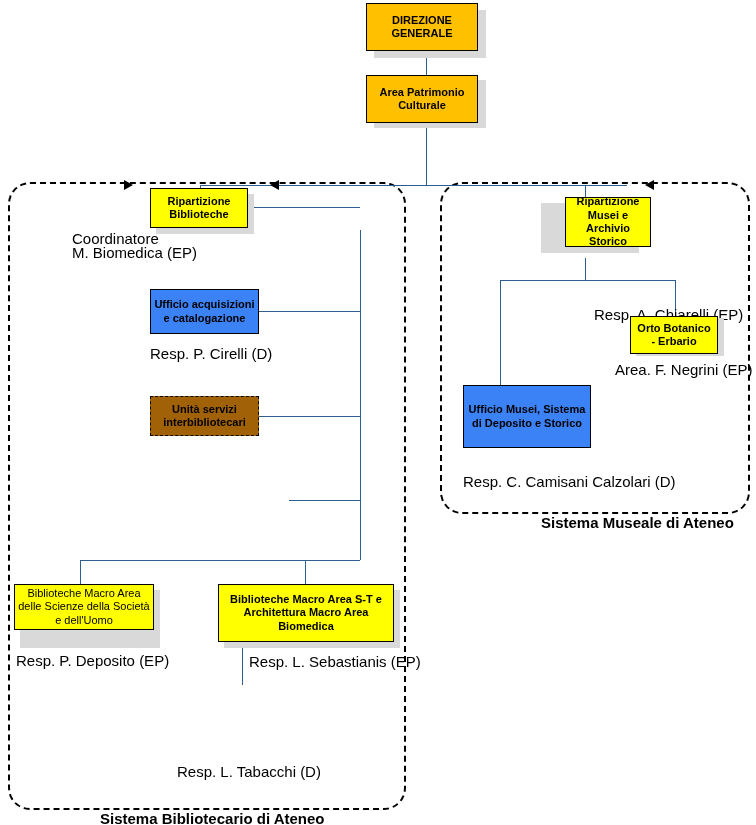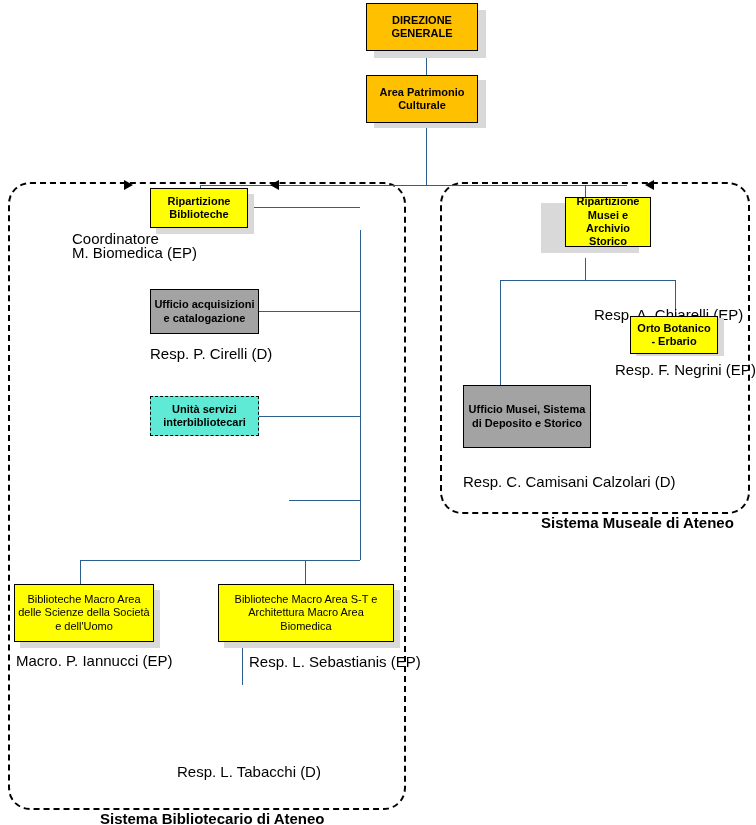--- a/index.html
+++ b/index.html
@@ -36,24 +36,24 @@
   .box .inner {
     width: 100%;
   }
   .orange {
     background: #FFC000;
   }
   .yellow {
     background: #FFFF00;
   }
   .blue {
-    background: #a3a3a3;
+    background: #3b82f6;
   }
   .dashed-box {
-    background: #5eead4;
+    background: #a16207;
     border: 1px dashed #000000;
   }
   .shadow {
     position: absolute;
     background: #D9D9D9;
     z-index: 0;
   }
   .label {
     position: absolute;
     font-size: 15px;
@@ -149,45 +149,45 @@
     <span class="inner">Ufficio acquisizioni e catalogazione</span>
   </div>
   <div class="label" style="left:150px; top:345px;">Resp. P. Cirelli  (D)</div>
 
   <div class="box dashed-box z1" style="left:150px; top:396px; width:109px; height:40px;">
     <span class="inner">Unità servizi interbibliotecari</span>
   </div>
 
 
   <div class="shadow" style="left:20px; top:590px; width:140px; height:58px;"></div>
-  <div class="box yellow z1" style="left:14px; top:584px; width:140px; height:58px;">
+  <div class="box yellow z1" style="left:14px; top:584px; width:140px; height:46px;">
     <span class="inner" style="font-weight:normal;">Biblioteche Macro Area delle Scienze della Società e dell'Uomo</span>
   </div>
-  <div class="label" style="left:16px; top:652px;">Macro. P. Iannucci  (EP)</div>
+  <div class="label" style="left:16px; top:652px;">Resp. P. Deposito  (EP)</div>
 
   <div class="shadow" style="left:224px; top:590px; width:176px; height:58px;"></div>
   <div class="box yellow z1" style="left:218px; top:584px; width:176px; height:58px;">
-    <span class="inner" style="font-weight:normal;">Biblioteche Macro Area S-T e Architettura Macro Area Biomedica</span>
+    <span class="inner" style="font-weight:bold;">Biblioteche Macro Area S-T e Architettura Macro Area Biomedica</span>
   </div>
   <div class="label" style="left:249px; top:653px;">Resp. L. Sebastianis   (EP)</div>
 
   <div class="label" style="left:177px; top:763px;">Resp. L. Tabacchi (D)</div>
 
   <div class="label bold" style="left:100px; top:810px;">Sistema Bibliotecario di Ateneo</div>
 
   <div class="box yellow z1" style="left:565px; top:197px; width:86px; height:50px;">
     <span class="inner">Ripartizione Musei e Archivio Storico</span>
   </div>
   <div class="label" style="left:594px; top:260px;margin-top:46px;">Resp. A. Chiarelli (EP)</div>
 
   <div class="shadow" style="left:636px; top:318px; width:88px; height:38px;"></div>
   <div class="box yellow z1" style="left:630px; top:316px; width:88px; height:38px;">
     <span class="inner">Orto Botanico - Erbario</span>
   </div>
-  <div class="label" style="left:615px; top:361px;">Resp. F. Negrini (EP)</div>
+  <div class="label" style="left:615px; top:361px;">Area. F. Negrini (EP)</div>
 
   <div class="box blue z1" style="left:463px; top:385px; width:128px; height:63px;">
     <span class="inner">Ufficio Musei, Sistema di Deposito e Storico</span>
   </div>
   <div class="label" style="left:463px; top:473px;">Resp. C. Camisani Calzolari (D)</div>
 
   <div class="label bold" style="left:511px; top:514px;margin-left:30px;">Sistema Museale di Ateneo</div>
 
 </div>
 

